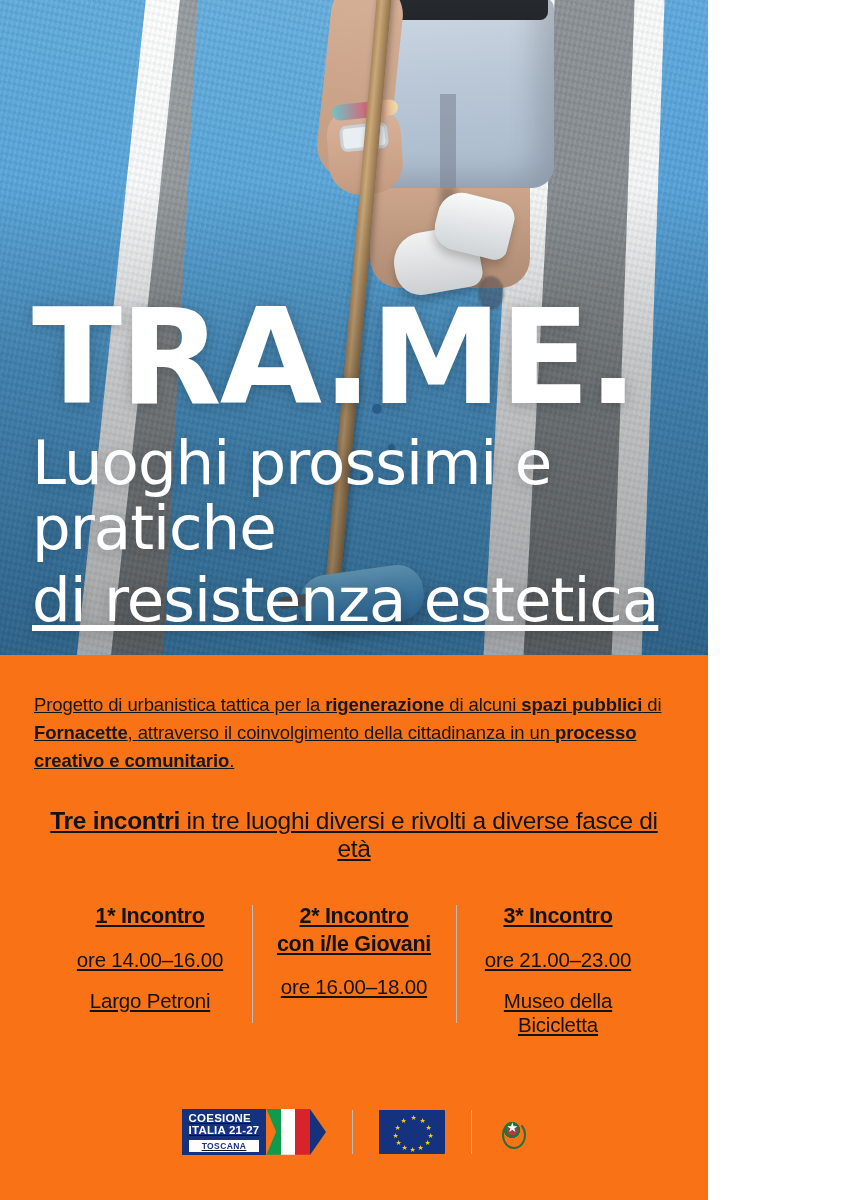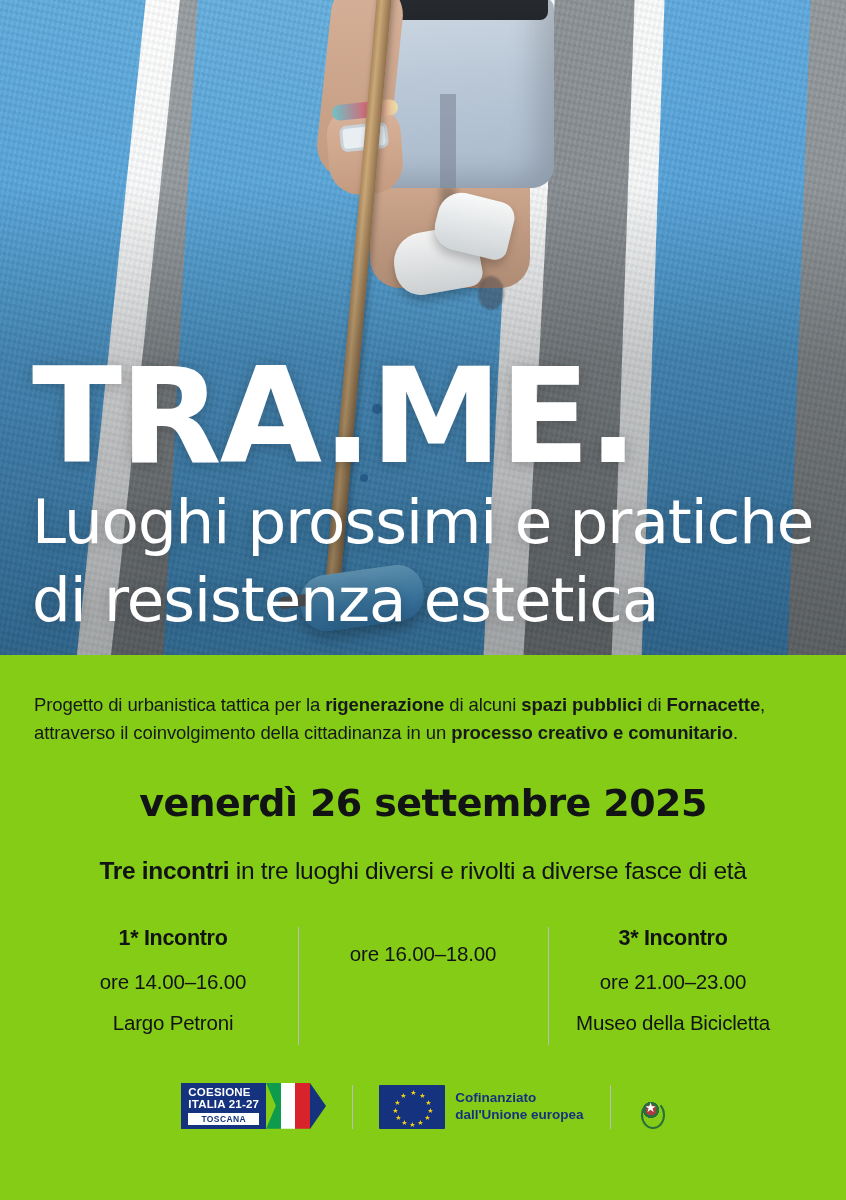--- a/index.html
+++ b/index.html
@@ -5,23 +5,23 @@
   * { box-sizing: border-box; margin: 0; padding: 0; }
   html, body {
     width: 846px;
     height: 1200px;
     background: #ffffff;
     font-family: "Liberation Sans", sans-serif;
     overflow: hidden;
   }
   .poster {
     position: relative;
-    width: 846px;
+    width: 708px;
     height: 1200px;
-    background: #84cc16;
+    background: #f97316;
     display: flex;
     flex-direction: column;
   }
 
   
   .hero {
     position: relative;
     width: 100%;
     height: 655px;
     overflow: hidden;
@@ -203,20 +203,21 @@
     font-weight: 400;
     letter-spacing: -1px;
     font-family: "DejaVu Sans", sans-serif;
   }
 
   
   .content {
     flex: 1;
     padding: 36px 34px 0 34px;
     color: #111315;
+    text-decoration: underline;
   }
   .intro {
     font-size: 18.5px;
     line-height: 1.52;
     letter-spacing: -0.1px;
     color: #16181a;
   }
   .intro b { font-weight: 700; }
 
   .date {
@@ -266,23 +267,23 @@
     letter-spacing: -0.2px;
   }
   .m-place {
     margin-top: 17px;
     font-size: 20.5px;
     letter-spacing: -0.2px;
   }
 
   
   .logos {
-    margin-top: 48px;
+    margin-top: 72px;
     display: flex;
-    align-items: flex-end;
+    align-items: center;
     justify-content: center;
     gap: 26px;
     padding-bottom: 30px;
   }
   .logo-coesione {
     display: flex;
     align-items: stretch;
     height: 46px;
   }
   .coes-left {
@@ -383,48 +384,51 @@
     <div class="roller"></div>
     <div class="drip" style="left:372px; top:404px;"></div>
     <div class="drip" style="left:388px; top:444px; width:7px; height:7px;"></div>
     <div class="drip" style="left:360px; top:474px; width:8px; height:8px;"></div>
 
     <div class="hero-shade"></div>
 
     <div class="hero-text">
       <div class="title-main">TRA.ME.</div>
       <div class="title-sub">Luoghi prossimi e pratiche</div>
-      <div class="title-sub" style="margin-top:14px;">di resistenza estetica</div>
+      <div class="title-sub" style="margin-top:8px;text-decoration:underline;">di resistenza estetica</div>
     </div>
   </div>
 
   <div class="content">
 
     <p class="intro">
       <span>Progetto di urbanistica tattica per la </span><b>rigenerazione</b><span> di alcuni </span><b>spazi pubblici</b><span> di </span><b>Fornacette</b><span>,</span>
       <span>attraverso il coinvolgimento della cittadinanza in un </span><b>processo creativo e comunitario</b><span>.</span>
     </p>
 
-    <div class="date">venerdì 26 settembre 2025</div>
 
     <div class="subline">
       <b>Tre incontri</b><span> in tre luoghi diversi e rivolti a diverse fasce di età</span>
     </div>
 
     <div class="meetings">
 
       <div class="meeting">
         <div class="m-title">
           <div>1* Incontro</div>
         </div>
         <div class="m-time">ore 14.00–16.00</div>
         <div class="m-place">Largo Petroni</div>
       </div>
 
       <div class="meeting">
+        <div class="m-title">
+          <div>2* Incontro</div>
+          <div>con i/le Giovani</div>
+        </div>
         <div class="m-time">ore 16.00–18.00</div>
       </div>
 
       <div class="meeting">
         <div class="m-title">
           <div>3* Incontro</div>
         </div>
         <div class="m-time">ore 21.00–23.00</div>
         <div class="m-place">Museo della Bicicletta</div>
       </div>
@@ -453,24 +457,20 @@
           <div class="eu-star" style="left:48px; top:23px;">★</div>
           <div class="eu-star" style="left:45px; top:30px;">★</div>
           <div class="eu-star" style="left:38px; top:35px;">★</div>
           <div class="eu-star" style="left:30px; top:37px;">★</div>
           <div class="eu-star" style="left:22px; top:35px;">★</div>
           <div class="eu-star" style="left:16px; top:30px;">★</div>
           <div class="eu-star" style="left:13px; top:23px;">★</div>
           <div class="eu-star" style="left:15px; top:15px;">★</div>
           <div class="eu-star" style="left:21px; top:8px;">★</div>
         </div>
-        <div class="eu-text">
-          <div>Cofinanziato</div>
-          <div>dall'Unione europea</div>
-        </div>
       </div>
 
       <div class="logo-divider"></div>
 
       <div class="logo-rep">
         <div class="rep-emblem"></div>
       </div>
 
     </div>
 

